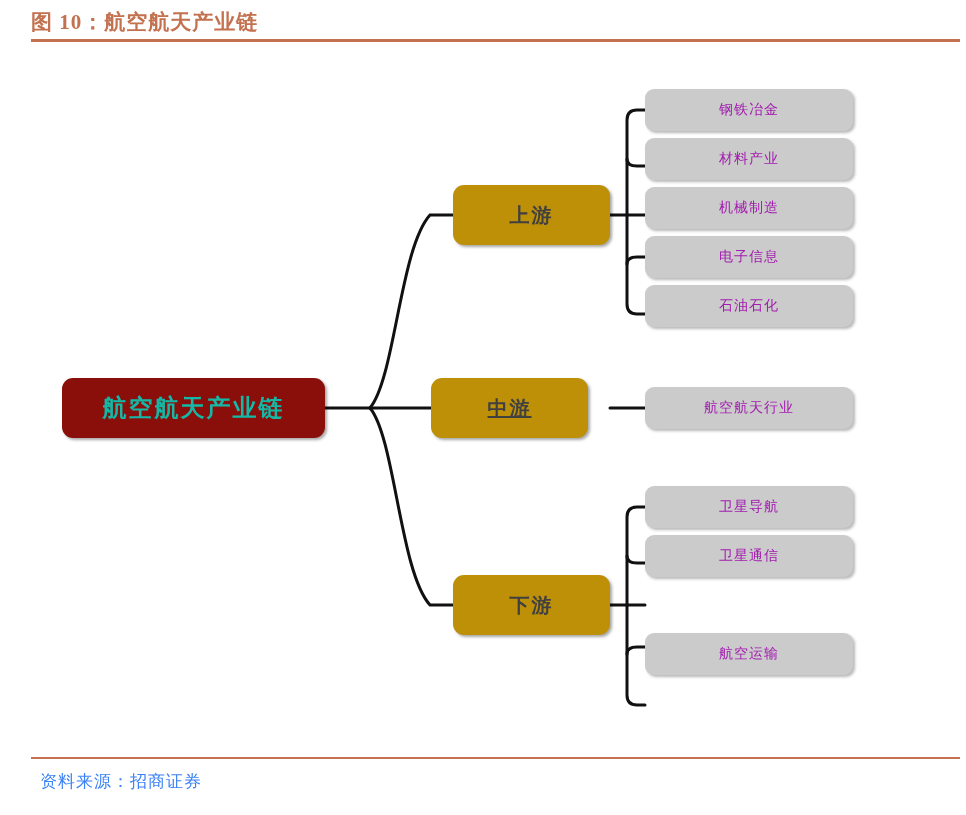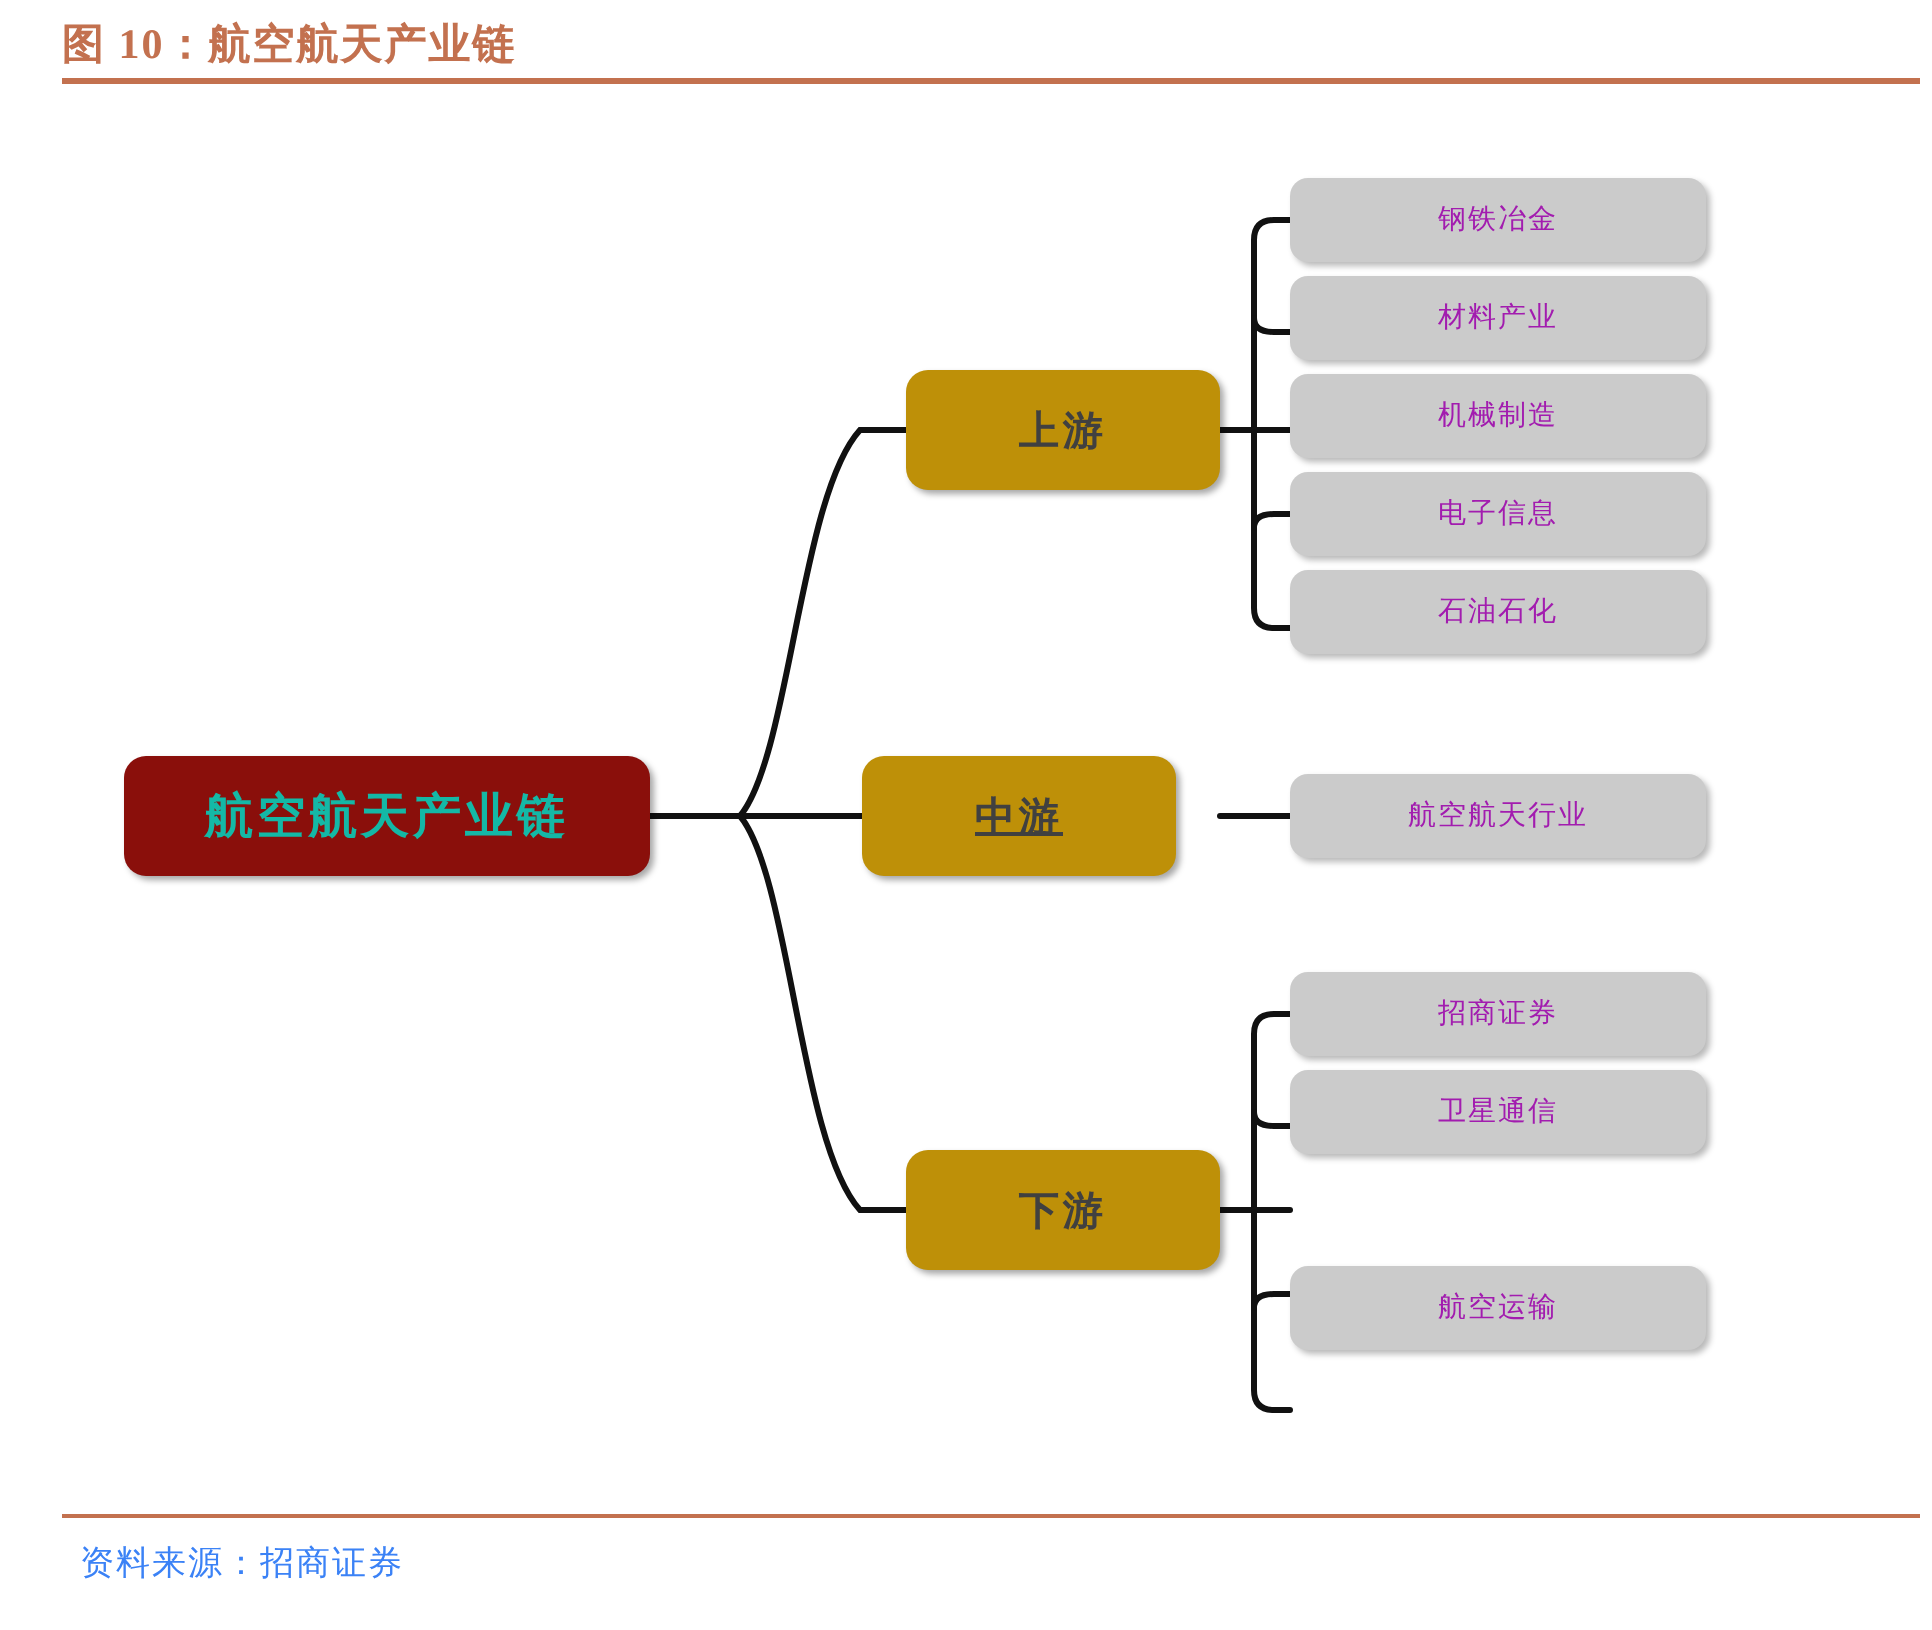--- a/index.html
+++ b/index.html
@@ -163,20 +163,20 @@
   <div class="node node-stage" style="left:453px; top:527px; width:157px; height:60px;">下游</div>
 
   <div class="node node-leaf" style="left:645px; top:41px; width:208px; height:42px;">钢铁冶金</div>
   <div class="node node-leaf" style="left:645px; top:90px; width:208px; height:42px;">材料产业</div>
   <div class="node node-leaf" style="left:645px; top:139px; width:208px; height:42px;">机械制造</div>
   <div class="node node-leaf" style="left:645px; top:188px; width:208px; height:42px;">电子信息</div>
   <div class="node node-leaf" style="left:645px; top:237px; width:208px; height:42px;">石油石化</div>
 
   <div class="node node-leaf" style="left:645px; top:339px; width:208px; height:42px;">航空航天行业</div>
 
-  <div class="node node-leaf" style="left:645px; top:438px; width:208px; height:42px;">招商证券</div>
+  <div class="node node-leaf" style="left:645px; top:438px; width:208px; height:42px;">卫星导航</div>
   <div class="node node-leaf" style="left:645px; top:487px; width:208px; height:42px;text-align:center;">卫星通信</div>
   <div class="node node-leaf" style="left:645px; top:585px; width:208px; height:42px;">航空运输</div>
 
 </div>
 
 <div id="footer-rule"></div>
 <div id="source-note">资料来源：招商证券</div>
 
 </body></html>

